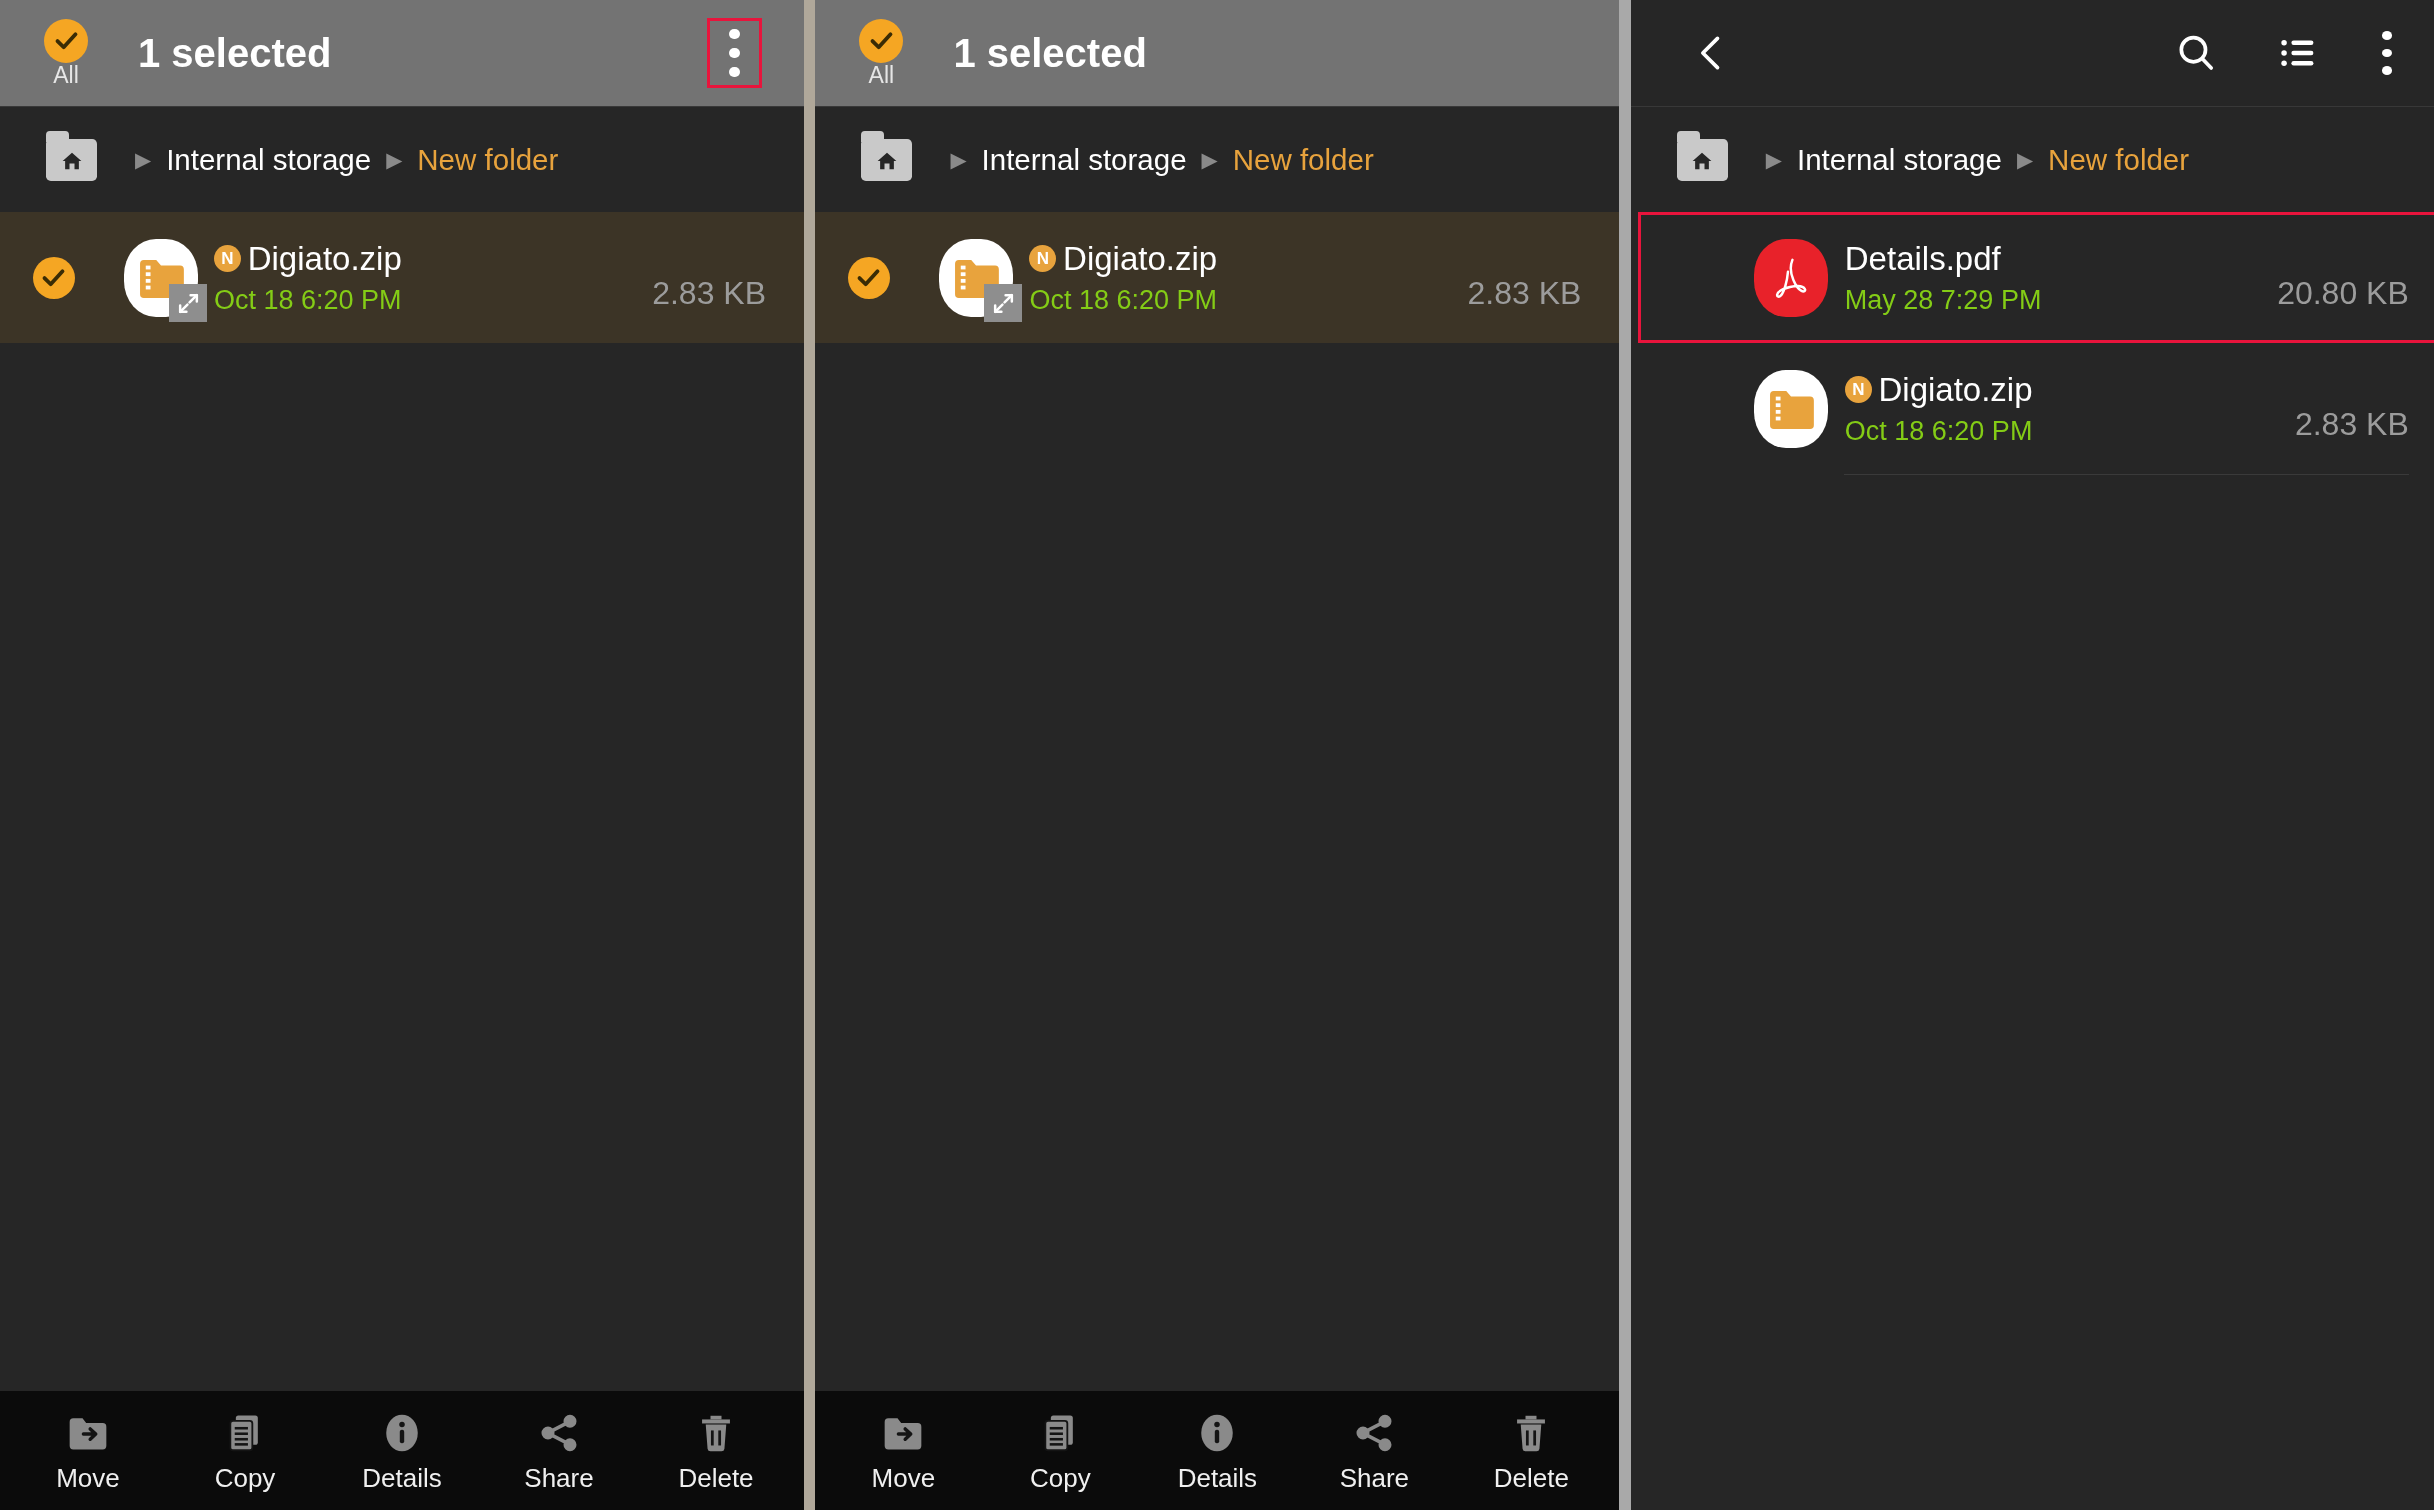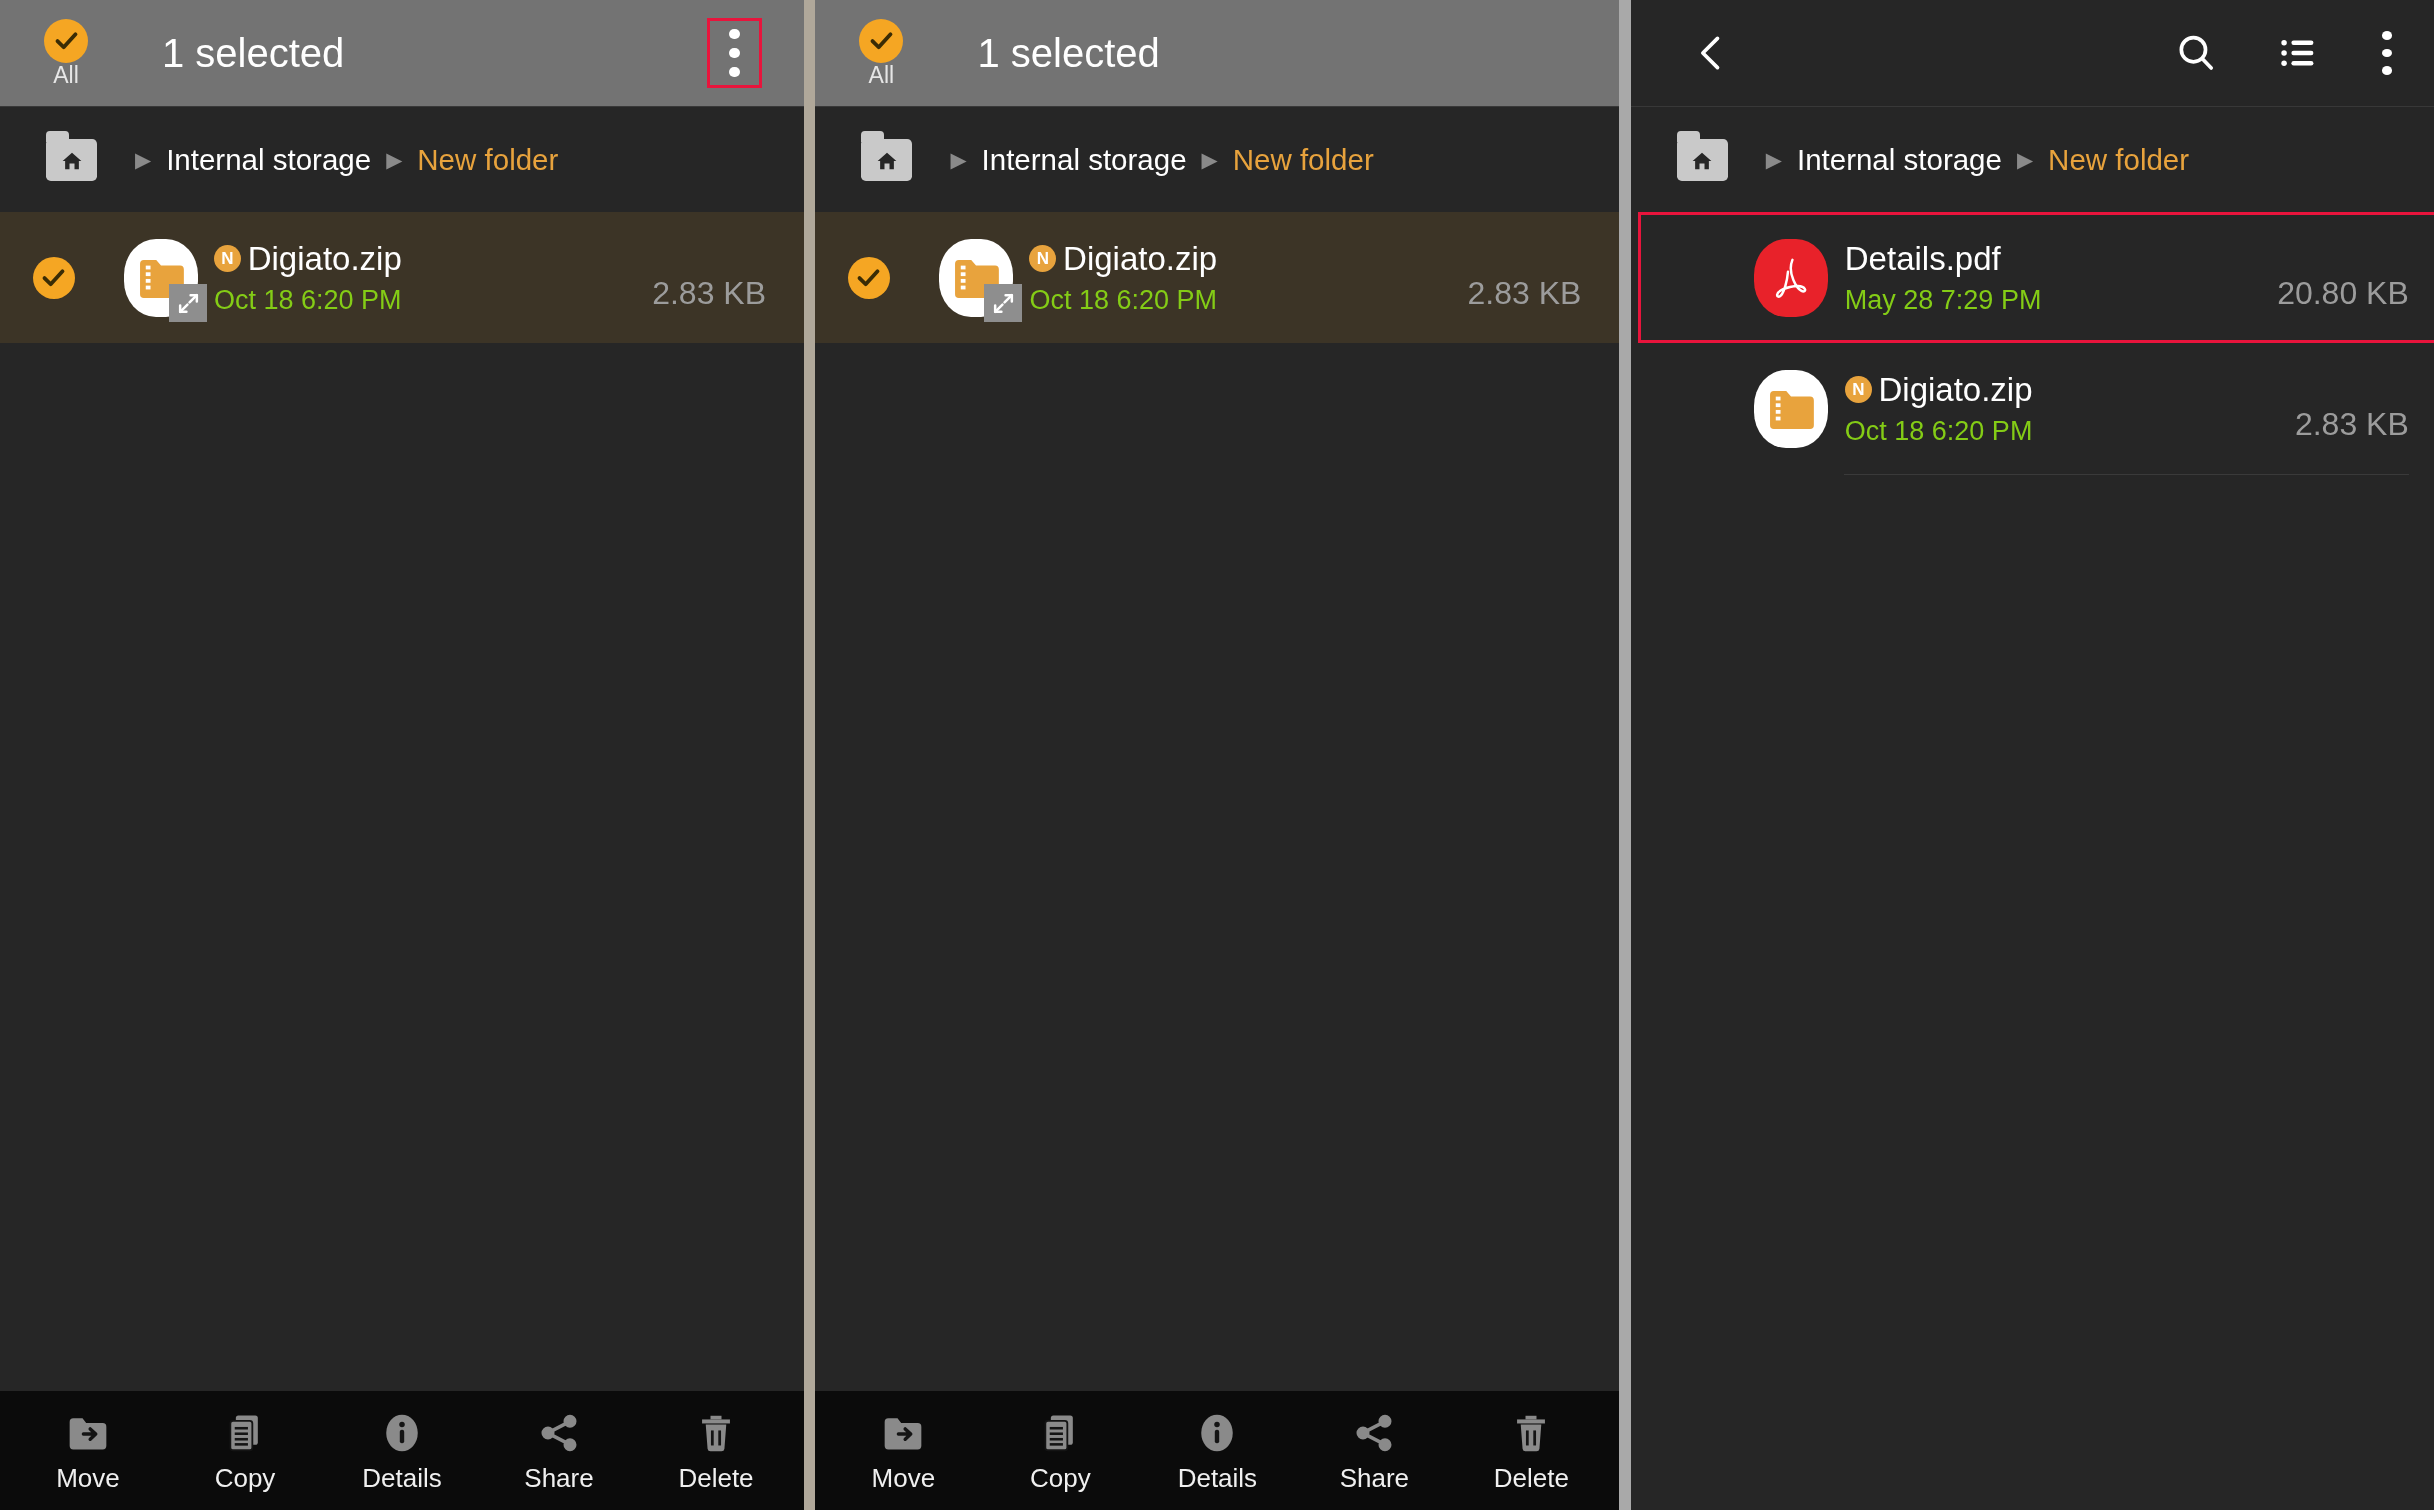--- a/index.html
+++ b/index.html
@@ -59,23 +59,23 @@
   .check-circle svg { width: 27px; height: 27px; display: block; }
   .all-label {
     font-size: 23px;
     color: #e6e6e6;
     margin-top: 1.9px;
     line-height: 1;
   }
   .sel-title {
     font-size: 40px;
     color: #ffffff;
-    margin-left: 60px;
+    margin-left: 36px;
     white-space: nowrap;
-    font-weight: 400;
+    font-weight: 700;
   }
   .overflow-btn {
     position: absolute;
     right: 42px;
     top: 50%;
     transform: translateY(-50%);
     width: 55px; height: 70px;
     display: flex; flex-direction: column;
     align-items: center; justify-content: center;
     gap: 8.6px;

